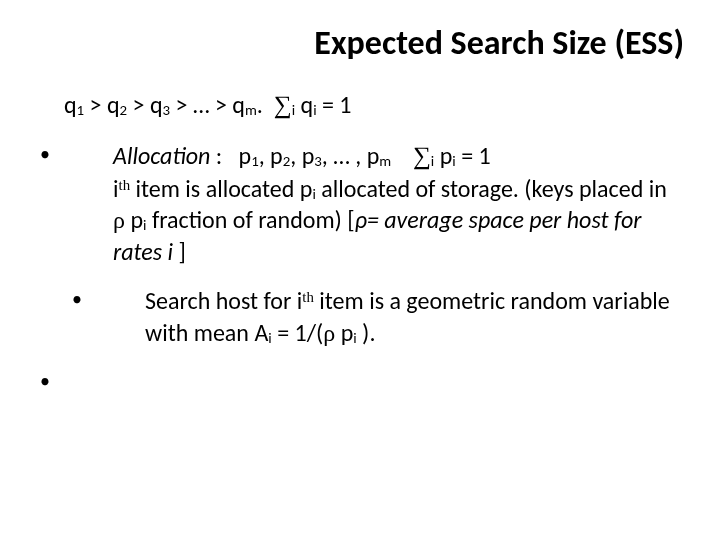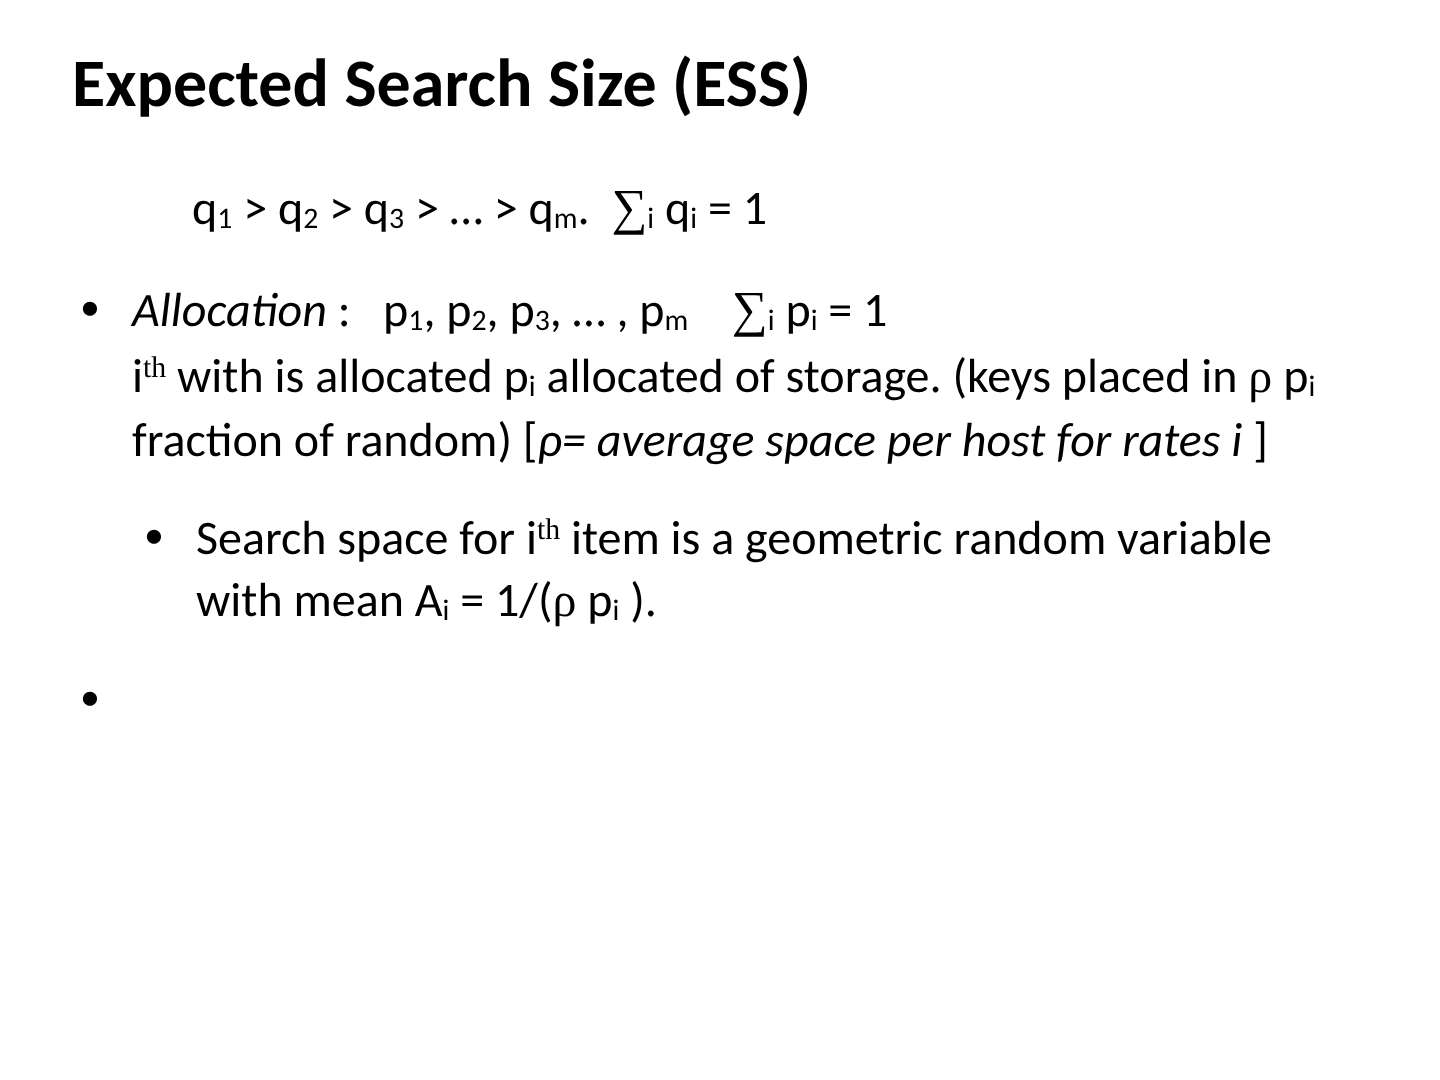--- a/index.html
+++ b/index.html
@@ -11,46 +11,47 @@
     font-family: Calibri, "Segoe UI", Arial, sans-serif;
     color: #000;
   }
   .slide {
     box-sizing: border-box;
     width: 720px;
     height: 540px;
     padding: 22px 36px 0 36px;
   }
   .title {
-    text-align: left;
+    text-align: right;
     font-weight: 700;
     font-size: 34px;
     margin: 0 0 26px 0;
   }
   .line {
     font-size: 24px;
     line-height: 1.3;
     margin: 0 0 10px 0;
   }
-  .indent1 { margin-left: 60px; }
+  .indent1 { margin-left: 28px; }
   .bullet-row {
     display: flex;
     align-items: flex-start;
     margin: 20px 0 0 0;
   }
   .bullet-row .dot {
     width: 26px;
     flex: 0 0 26px;
     font-size: 20px;
     line-height: 28px;
     text-align: left;
   }
   .bullet-row .txt {
     font-size: 24px;
     line-height: 1.3;
+    margin-left: 47px;
   }
   .bullet-row.lvl0 { margin-left: 4px; }
   .bullet-row.lvl1 { margin-left: 36px; }
   .italic { font-style: italic; }
   sub { font-size: 0.62em; vertical-align: -0.15em; }
   sup { font-size: 0.62em; vertical-align: 0.5em; font-family: Liberation Serif, serif; }
   .sum { font-family: "Cambria Math", "Times New Roman", serif; font-size: 1.05em; }
   .rho { font-family: "Cambria Math", "Times New Roman", serif; }
   .gap-top { margin-top: 18px; }
 </style>
@@ -66,28 +67,28 @@
     <span>q</span><sub>1</sub><span> &gt; q</span><sub>2</sub><span> &gt; q</span><sub>3</sub><span> &gt; … &gt; q</span><sub>m</sub><span>. </span>
     &nbsp;<span class="sum">∑</span><sub>i</sub><span> q</span><sub>i</sub><span> = 1</span>
   </p>
 
   <div class="bullet-row lvl0 gap-top">
     <div class="dot">•</div>
     <div class="txt">
       <span class="italic">Allocation</span><span> : &nbsp; p</span><sub>1</sub><span>, p</span><sub>2</sub><span>, p</span><sub>3</sub><span>, … , p</span><sub>m</sub>
       &nbsp;&nbsp;&nbsp;<span class="sum">∑</span><sub>i</sub><span> p</span><sub>i</sub><span> = 1</span>
       <br>
-      <span>i</span><sup>th</sup><span> with is allocated p</span><sub>i</sub><span> allocated of storage. (keys placed in </span><span class="rho">ρ</span><span> p</span><sub>i</sub><span> fraction of random) [</span><span class="italic">ρ= average space per host for rates i </span><span>]</span>
+      <span>i</span><sup>th</sup><span> item is allocated p</span><sub>i</sub><span> allocated of storage. (keys placed in </span><span class="rho">ρ</span><span> p</span><sub>i</sub><span> fraction of random) [</span><span class="italic">ρ= average space per host for rates i </span><span>]</span>
     </div>
   </div>
 
   <div class="bullet-row lvl1 gap-top">
     <div class="dot">•</div>
     <div class="txt">
-      <span>Search space for i</span><sup>th</sup><span> item is a geometric random variable with mean A</span><sub>i</sub><span> = 1/(</span><span class="rho">ρ</span><span> p</span><sub>i</sub><span> ).</span>
+      <span>Search host for i</span><sup>th</sup><span> item is a geometric random variable with mean A</span><sub>i</sub><span> = 1/(</span><span class="rho">ρ</span><span> p</span><sub>i</sub><span> ).</span>
     </div>
   </div>
 
   <div class="bullet-row lvl0 gap-top">
     <div class="dot">•</div>
   </div>
 
 </div>
 
 </body></html>

